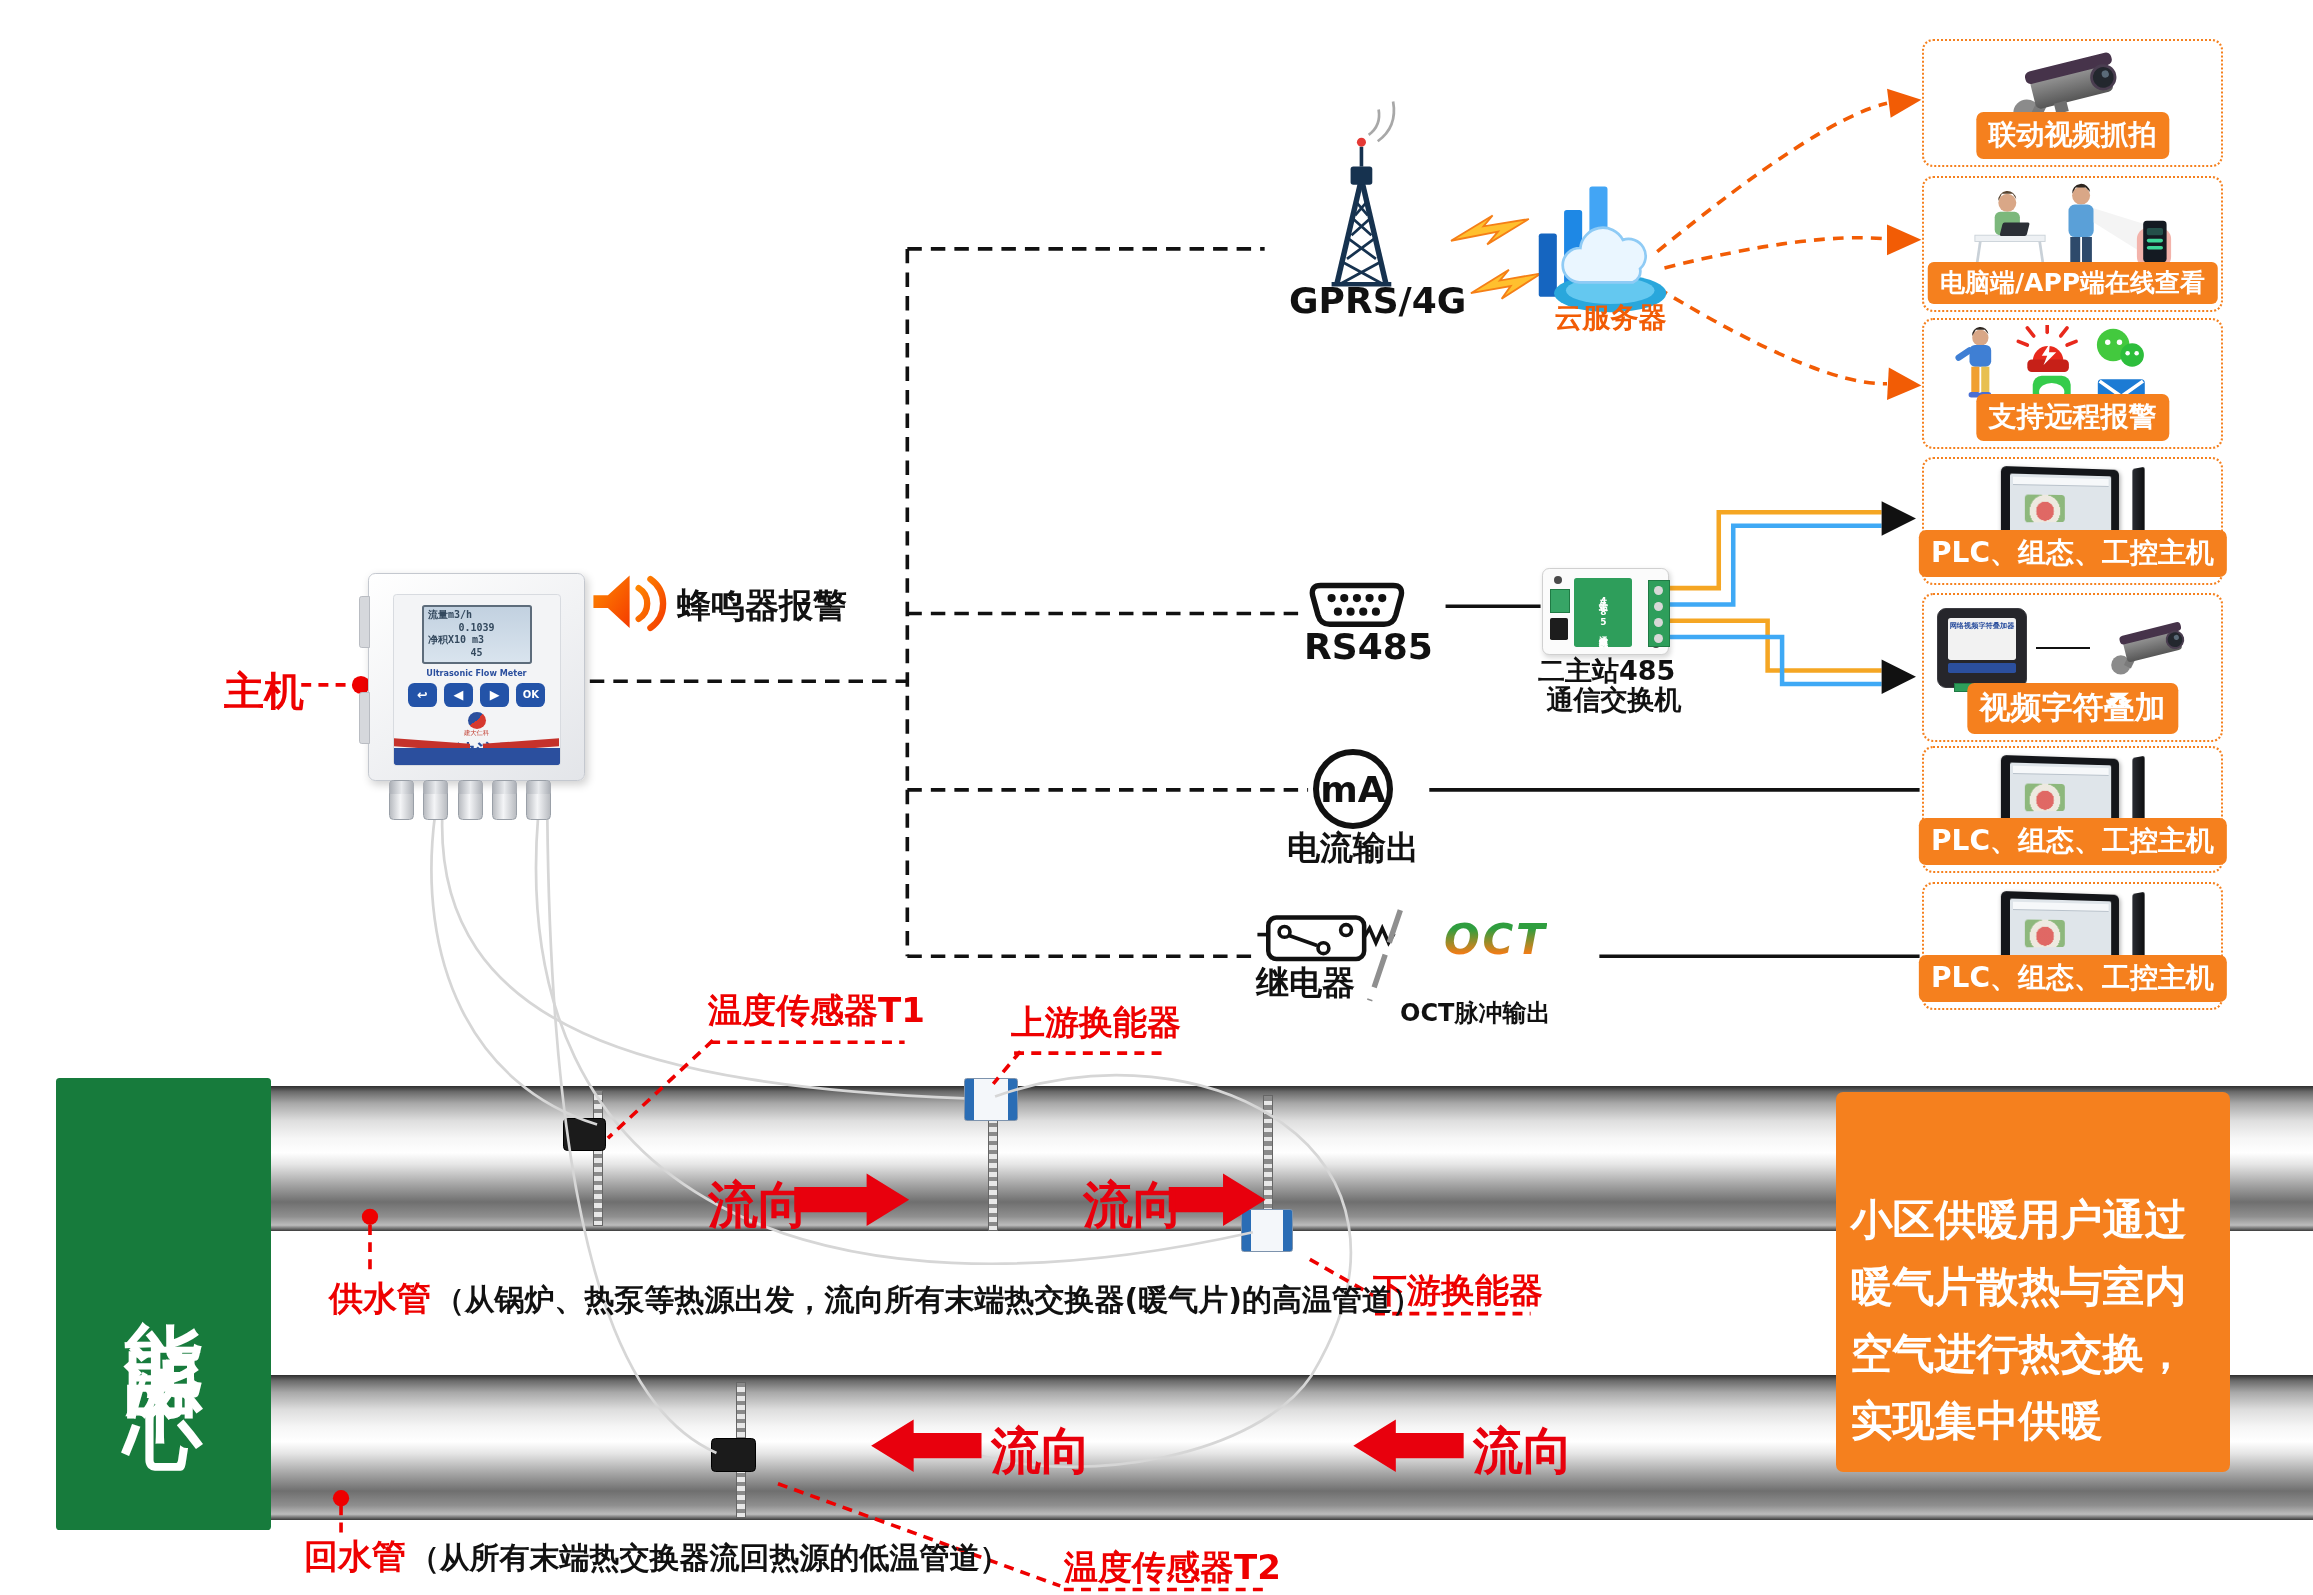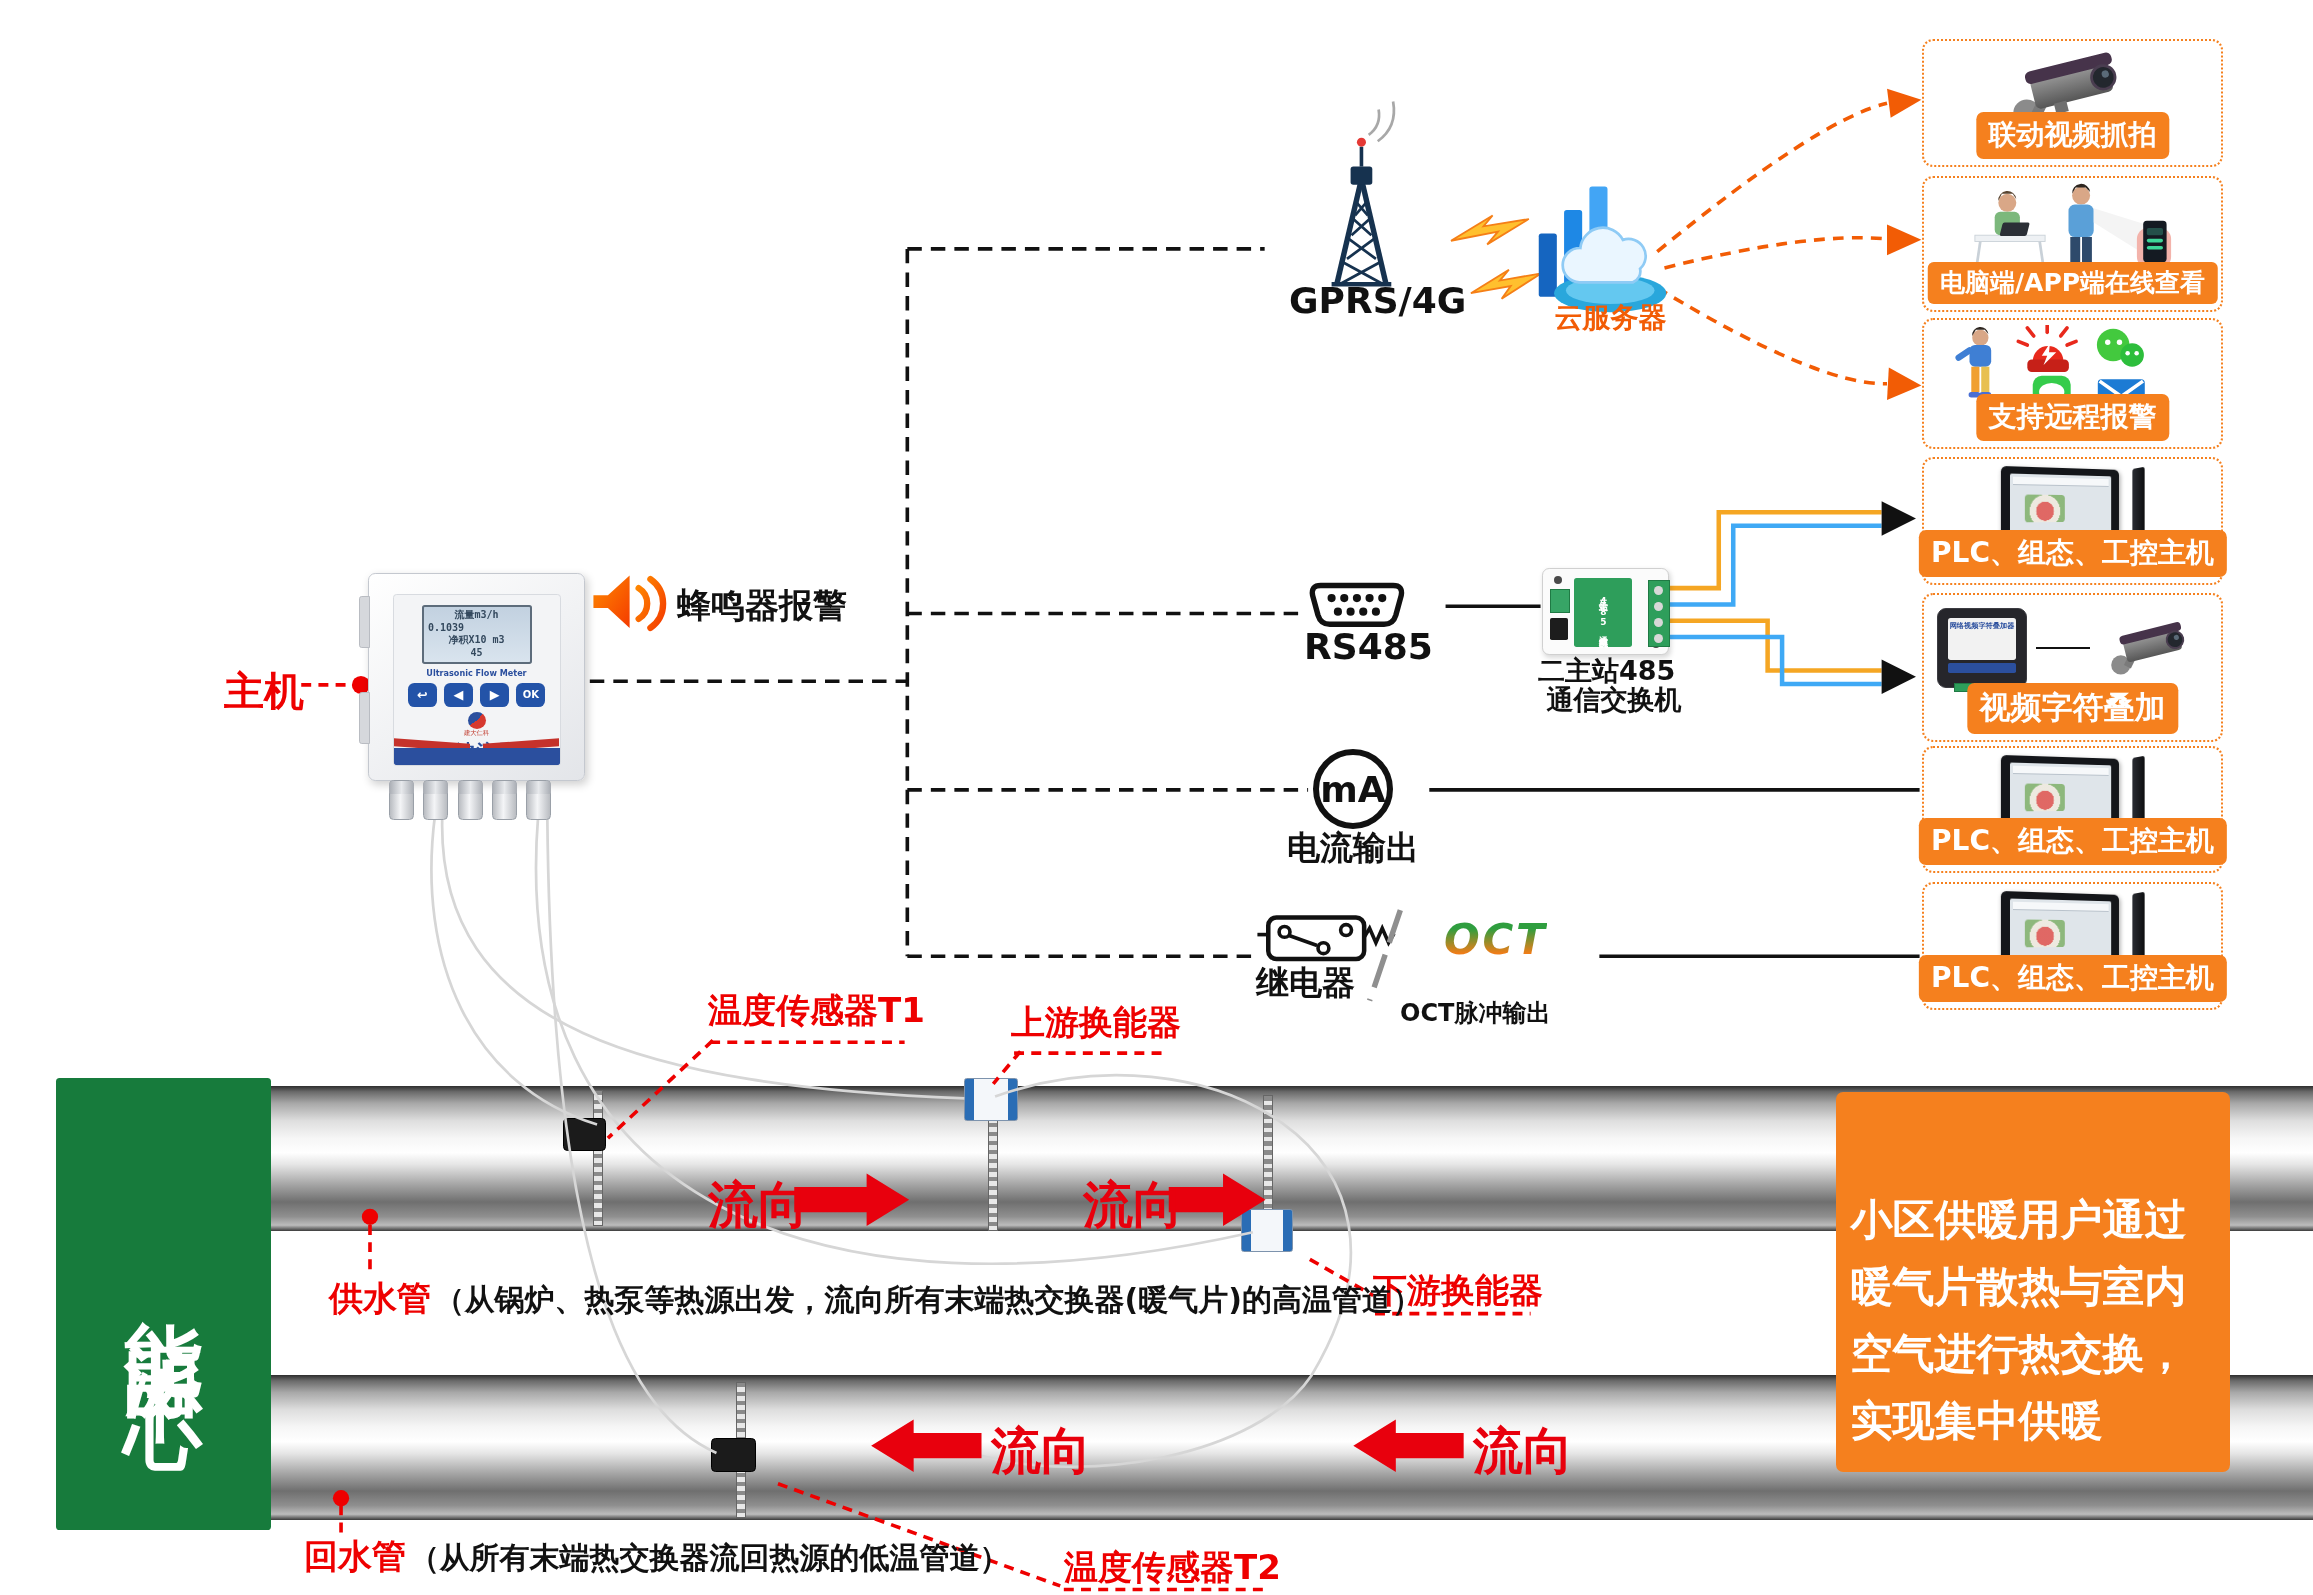--- a/index.html
+++ b/index.html
@@ -33,21 +33,21 @@
     background:radial-gradient(circle at 50% 60%,#e0524d 0 35%,#f0eade 36% 60%,#7fb069 61% 100%);}
   .ppc-side{width:14.5px;height:90px;background:linear-gradient(90deg,#2a2d33,#0d0e10);border-radius:2.7px;
     transform:perspective(543px) rotateY(-35deg) skewY(-6deg);}
   
   .meter{position:absolute;left:368px;top:573px;width:217px;height:208px;z-index:4;border:1.8px solid #c4c8cf;
     border-radius:7.2px;background:linear-gradient(145deg,#ffffff,#e3e5e9);box-shadow:2.7px 3.6px 8.1px rgba(0,0,0,.18);}
   .meter-inner{position:absolute;left:23.5px;right:23.5px;top:20px;bottom:14.5px;background:#f3f4f6;border:1.8px solid #d8dbe0;
     border-radius:3.6px;display:flex;flex-direction:column;align-items:center;padding-top:10px;overflow:hidden;}
   .lcd{width:110px;height:62px;background:linear-gradient(#c2d1e0,#d9e4ee);border:2.7px solid #5d6c7b;border-radius:2.7px;
     padding:1.8px 4.5px;font-family:"DejaVu Sans Mono","Liberation Mono",monospace;font-size:10px;font-weight:bold;color:#34495e;line-height:12.7px;}
-  .lcdrow{display:flex;justify-content:center;}
+  .lcdrow{display:flex;justify-content:flex-start;}
   .btn{width:29px;height:24.4px;background:#2353A8;border-radius:6.3px;color:#fff;display:flex;align-items:center;
     justify-content:center;font-size:12.7px;font-weight:bold;}
   .hinge{position:absolute;left:-10px;width:11px;height:52px;background:#d6d8dc;border:0.9px solid #b9bcc2;border-radius:2.7px 0 0 2.7px;}
   .gland{position:absolute;top:206px;width:25px;height:40px;border:0.9px solid #9aa0a8;border-radius:4.5px;
     background:linear-gradient(90deg,#b9bcc1,#f4f5f7 45%,#b9bcc1);}
   .gland:before{content:"";position:absolute;top:0;left:-0.9px;right:-0.9px;height:12.7px;border-radius:4.5px 4.5px 1.8px 1.8px;
     background:linear-gradient(90deg,#a7abb2,#e7e9ec,#a7abb2);}
   
   .sw{position:absolute;left:1542px;top:568px;width:127px;height:87px;background:#fbfbfb;border:0.9px solid #d0d0d0;
     border-radius:7.2px;z-index:4;box-shadow:1.8px 2.7px 5.4px rgba(0,0,0,.15);}
@@ -219,21 +219,21 @@
 
 <div class="meter">
   <div class="hinge" style="top:22px;"></div>
   <div class="hinge" style="top:118px;"></div>
   <div class="meter-inner">
     <div class="lcd">
       <div class="lcdrow">
           <span>流量</span>
           <span>m3/h</span>
         </div>
-      <div style="">0.1039</div>
+      <div style="text-align:center;">0.1039</div>
       <div class="lcdrow">
           <span>净积</span>
           <span>X10 m3</span>
         </div>
       <div style="text-align:center;">45</div>
     </div>
     <div style="margin-top:4.5px;font-size:8.1px;font-weight:bold;color:#2B4F9E;">Ultrasonic Flow Meter</div>
     <div style="margin-top:4.5px;display:flex;gap:7.2px;">
       <span class="btn">↩</span>
       <span class="btn">◀</span>

